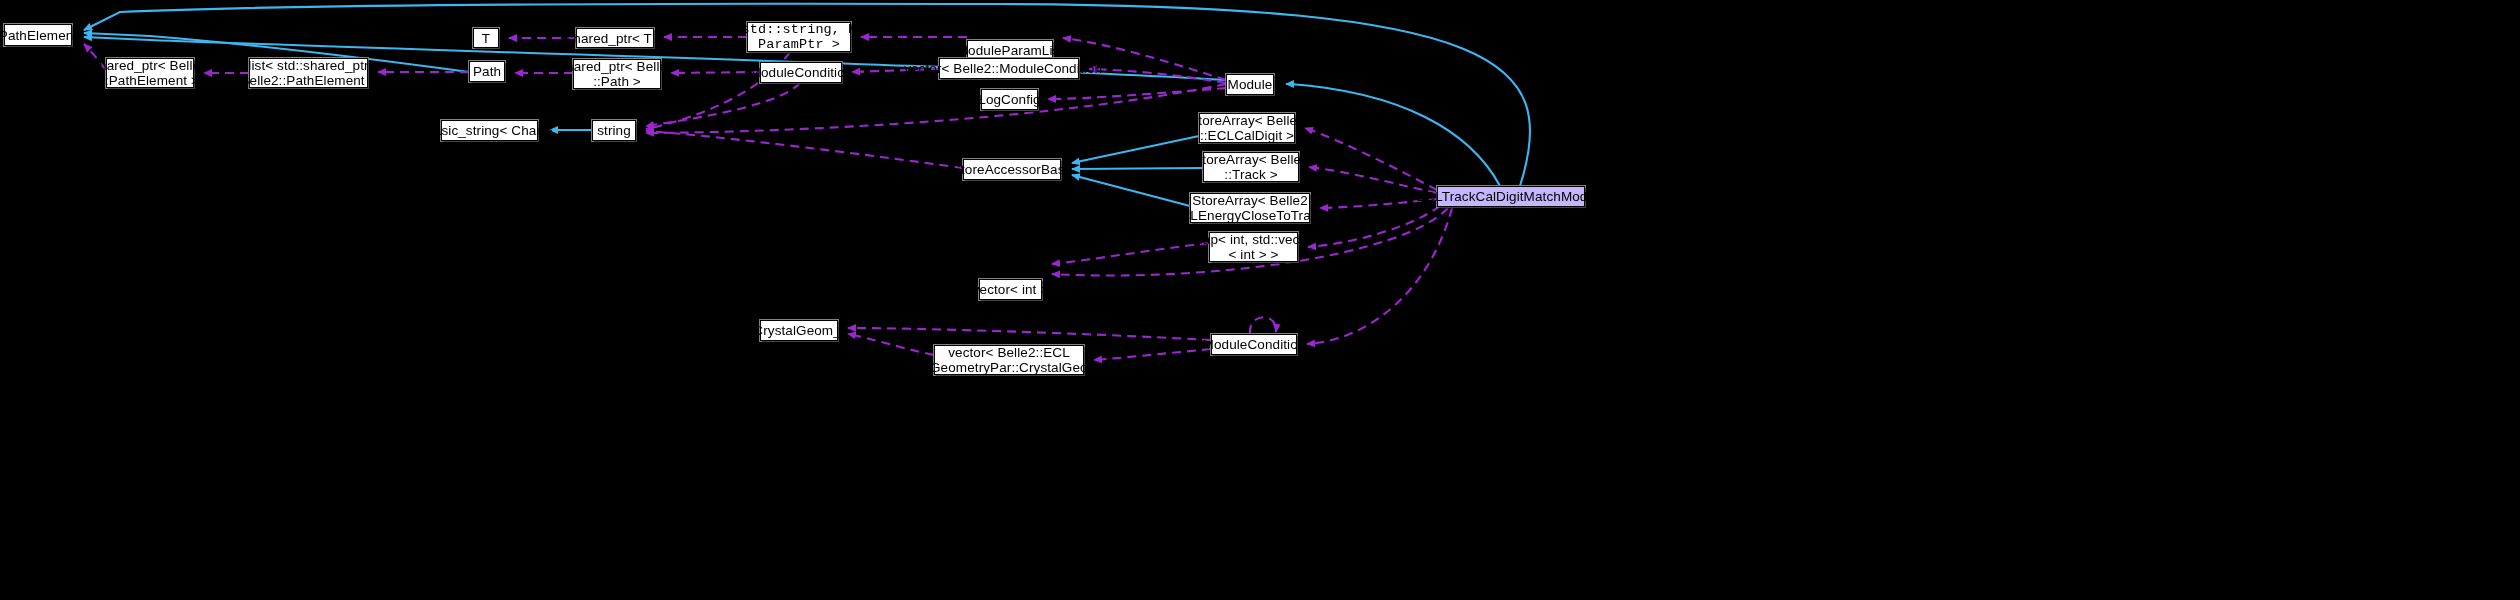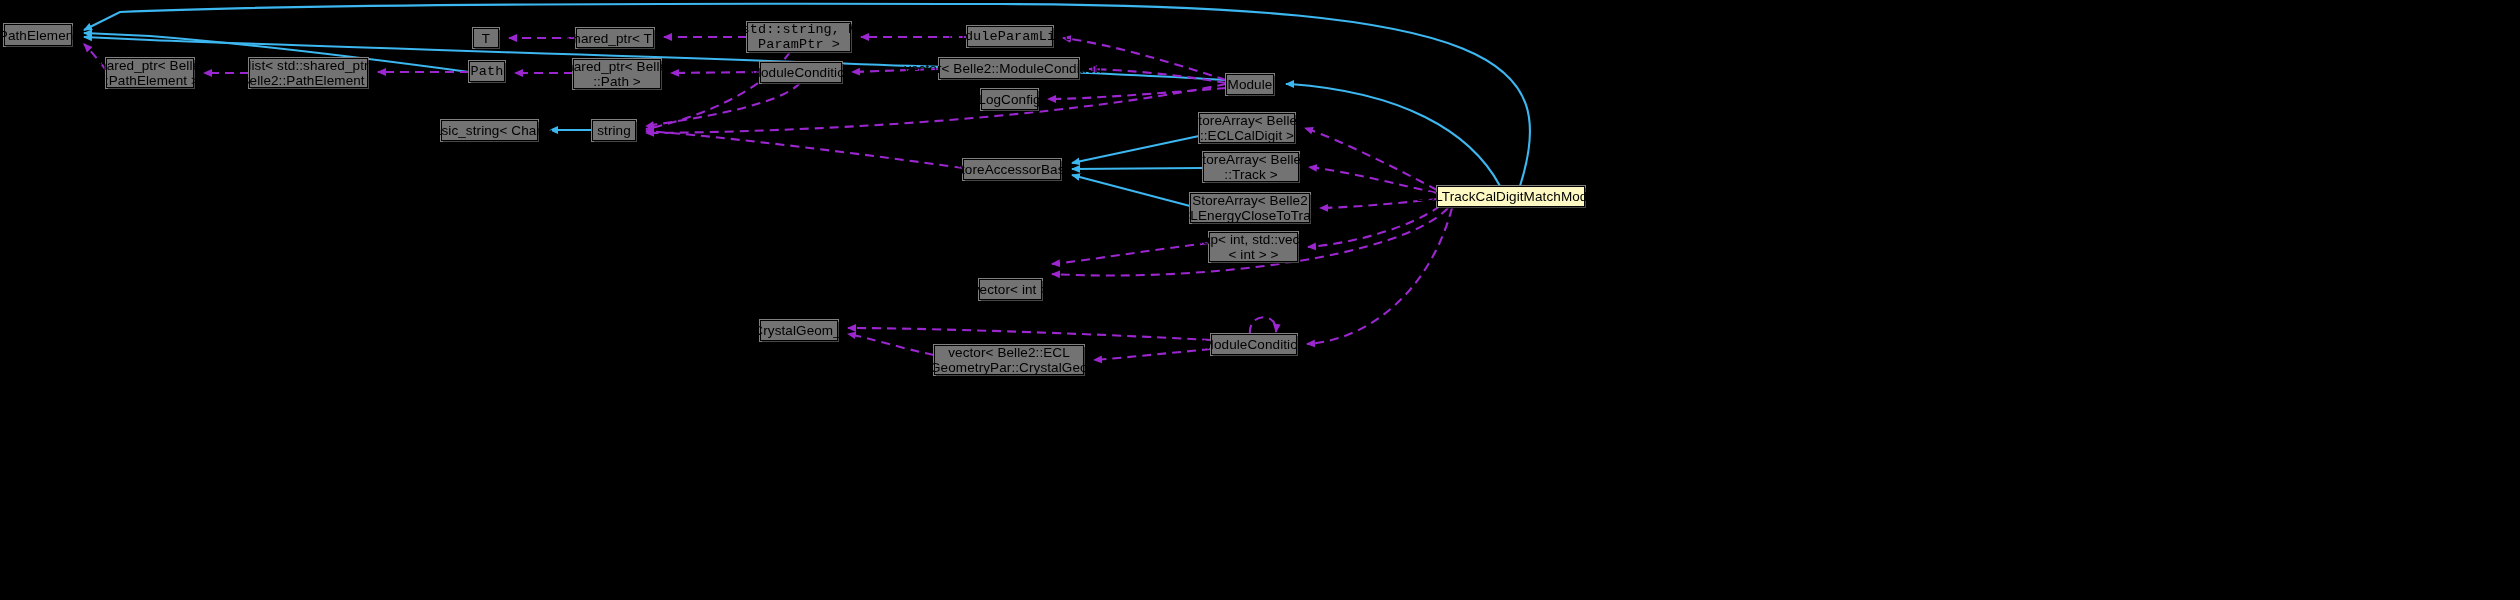--- a/index.html
+++ b/index.html
@@ -13,37 +13,37 @@
   }
   svg#edges{
     position:absolute;
     left:0;top:0;
     width:2520px;height:600px;
     pointer-events:none;
   }
   .node{
     position:absolute;
     box-sizing:border-box;
-    background:#737373;
+    background:#ffffff;
     border:1px solid #000000;
     box-shadow:2px 2px 0 rgba(0,0,0,0.45), 0 0 0 1px #808080;
     display:flex;
     align-items:center;
     justify-content:center;
     text-align:center;
     color:#000000;
     font-size:13.5px;
     line-height:15px;
     letter-spacing:0.1px;
     white-space:pre;
     padding:1px 4px;
     z-index:5;
   }
   .node.focus{
-    background:#fef9c3;
+    background:#c4b5fd;
   }
   .node .lbl{display:block;}
 </style>
 </head>
 <body>
 
 <div id="canvas">
 
   <svg id="edges" viewBox="0 0 2520 600" xmlns="http://www.w3.org/2000/svg">
     <defs>
@@ -139,21 +139,21 @@
   <div class="node" style="left:106px;top:58px;width:88px;height:30px;">
     <span class="lbl">shared_ptr&lt; Belle2
 ::PathElement &gt;</span>
   </div>
 
   <div class="node" style="left:249px;top:58px;width:119px;height:30px;">
     <span class="lbl">list&lt; std::shared_ptr
 &lt; Belle2::PathElement &gt; &gt;</span>
   </div>
 
-  <div class="node" style="left:469px;top:61px;width:36px;height:21px;font-family:Liberation Mono, monospace;">
+  <div class="node" style="left:469px;top:61px;width:36px;height:21px;">
     <span class="lbl">Path</span>
   </div>
 
   <div class="node" style="left:473px;top:28px;width:26px;height:20px;">
     <span class="lbl">T</span>
   </div>
 
   <div class="node" style="left:576px;top:28px;width:78px;height:20px;">
     <span class="lbl">shared_ptr&lt; T &gt;</span>
   </div>
@@ -173,21 +173,21 @@
   </div>
 
   <div class="node" style="left:441px;top:120px;width:97px;height:21px;">
     <span class="lbl">basic_string&lt; Char &gt;</span>
   </div>
 
   <div class="node" style="left:592px;top:120px;width:44px;height:21px;">
     <span class="lbl">string</span>
   </div>
 
-  <div class="node" style="left:967px;top:26px;width:86px;height:21px;font-family:Liberation Mono, monospace;">
+  <div class="node" style="left:967px;top:40px;width:86px;height:21px;">
     <span class="lbl">ModuleParamList</span>
   </div>
 
   <div class="node" style="left:939px;top:58px;width:140px;height:21px;">
     <span class="lbl">vector&lt; Belle2::ModuleCondition &gt;</span>
   </div>
 
   <div class="node" style="left:981px;top:89px;width:57px;height:21px;">
     <span class="lbl">LogConfig</span>
   </div>

